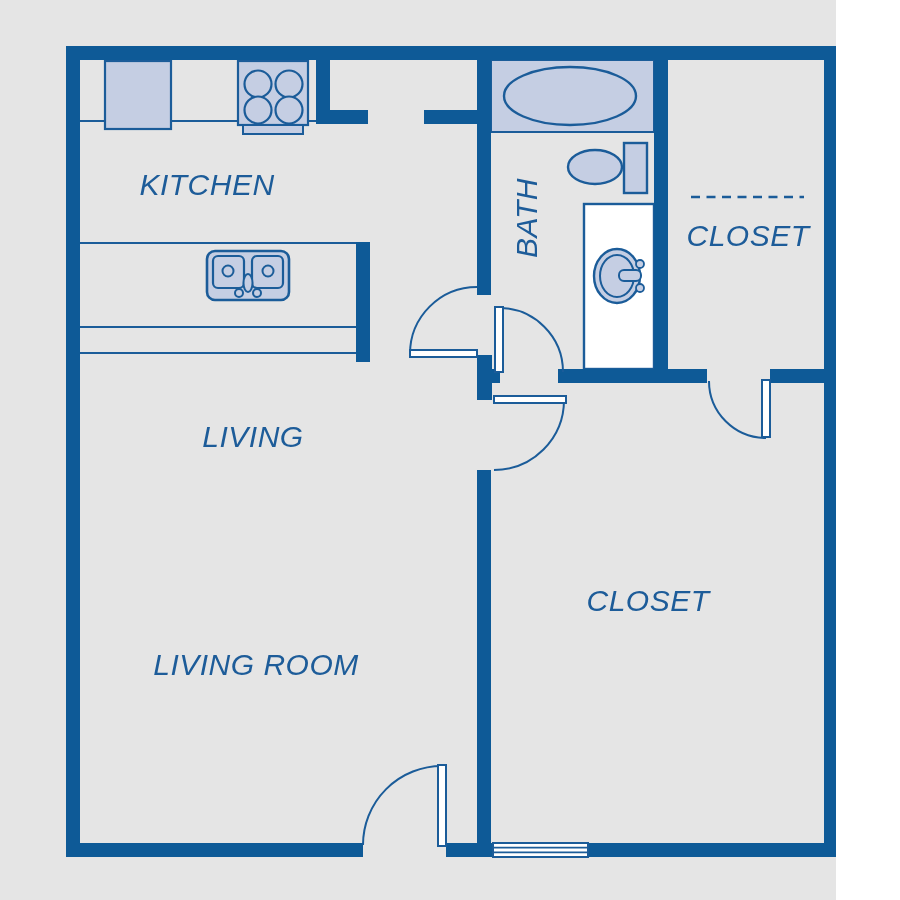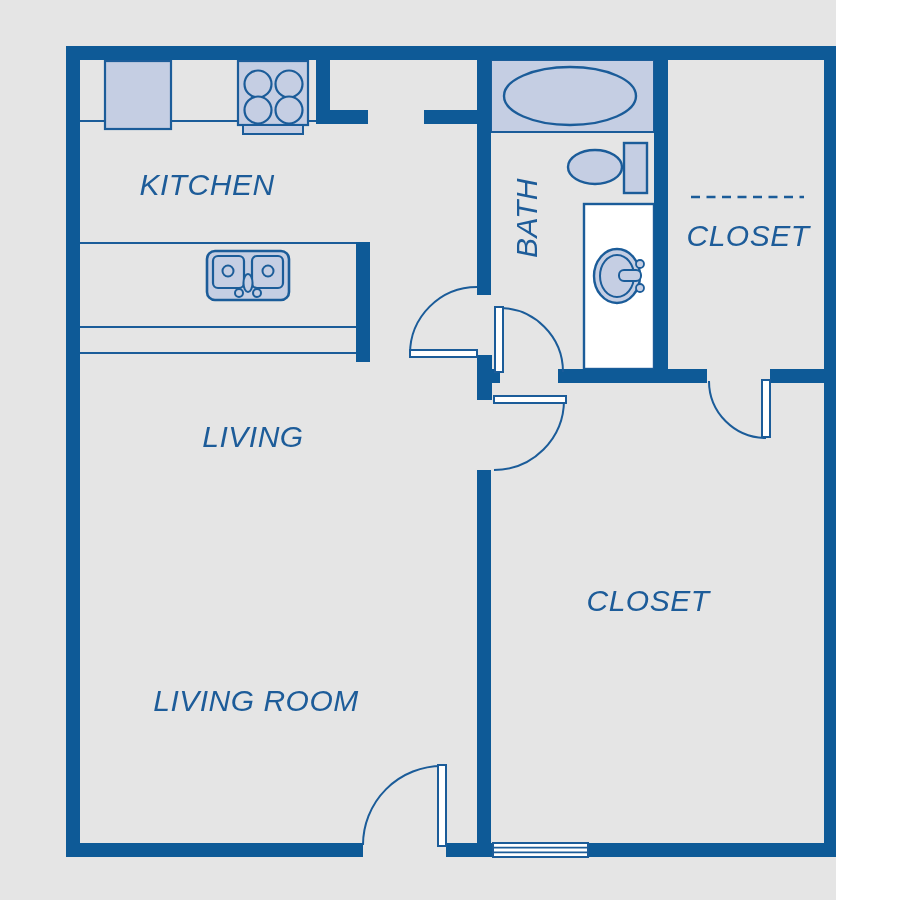--- a/index.html
+++ b/index.html
@@ -100,17 +100,17 @@
       <path d="M 564 400 A 70 70 0 0 1 494 470" fill="none" stroke="#1B5C99" stroke-width="2"></path>
       <rect x="494" y="396" width="72" height="7" fill="#FFFFFF" stroke="#1B5C99" stroke-width="2"></rect>
       <path d="M 709 381 A 57 57 0 0 0 766 438" fill="none" stroke="#1B5C99" stroke-width="2"></path>
       <rect x="762" y="380" width="8" height="57" fill="#FFFFFF" stroke="#1B5C99" stroke-width="2"></rect>
       <path d="M 442 766 A 79 79 0 0 0 363 845" fill="none" stroke="#1B5C99" stroke-width="2"></path>
       <rect x="438" y="765" width="8" height="81" fill="#FFFFFF" stroke="#1B5C99" stroke-width="2"></rect>
     </svg>
 
   <div class="room-label" style="left: 207px; top: 185px; color: rgb(29, 92, 153);">KITCHEN</div>
   <div class="room-label" style="left: 253px; top: 437px; color: rgb(29, 92, 153);">LIVING</div>
-  <div class="room-label" style="left: 256px; top: 701px; color: rgb(29, 92, 153); text-align: center;">LIVING ROOM</div>
+  <div class="room-label" style="left: 256px; top: 665px; color: rgb(29, 92, 153); text-align: center;">LIVING ROOM</div>
   <div class="room-label" style="left: 648px; top: 601px; color: rgb(29, 92, 153);">CLOSET</div>
   <div class="room-label rot-90" style="left: 527px; top: 218px; color: rgb(29, 92, 153); transform: translate(-50%, -50%) rotate(-90deg);">BATH</div>
   <div class="room-label" style="left: 748px; top: 236px; color: rgb(29, 92, 153);">CLOSET</div>
 </div>
 
 </body></html>

